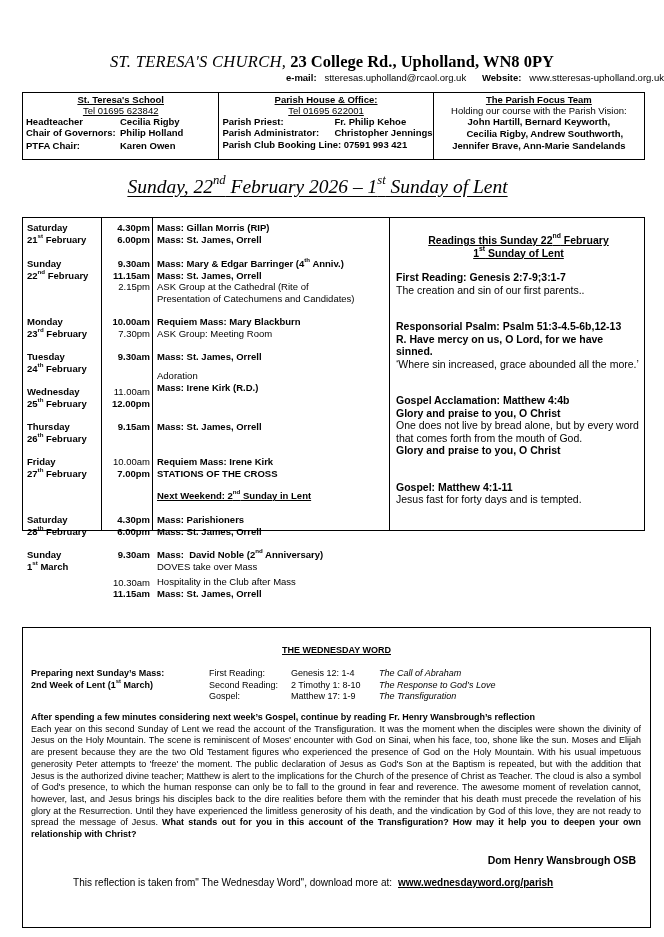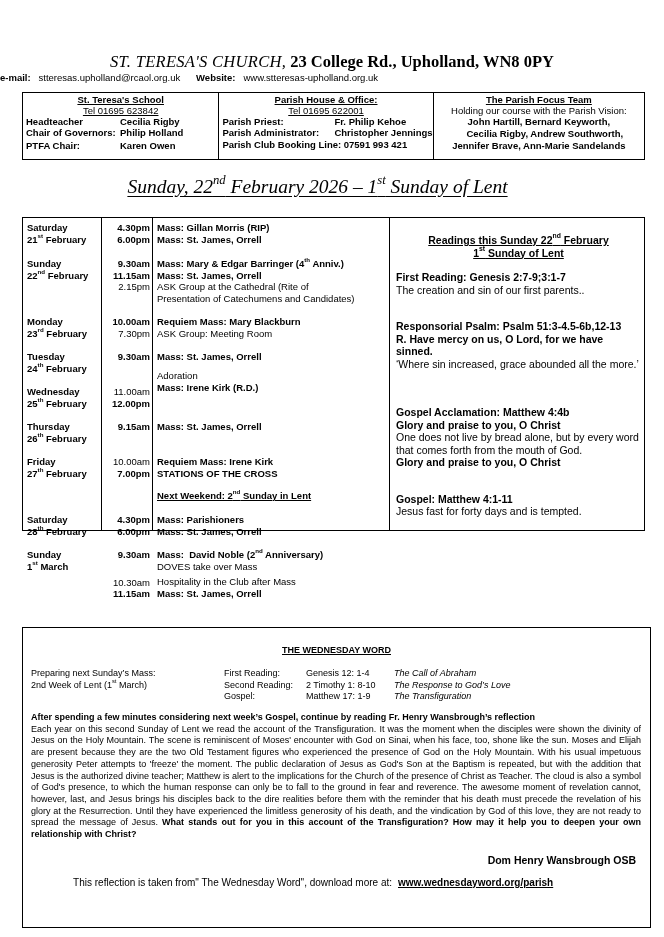--- a/index.html
+++ b/index.html
@@ -3,21 +3,21 @@
 <meta charset="utf-8">
 <style>
   * { box-sizing: border-box; margin: 0; padding: 0; }
   html, body { width: 664px; height: 937px; background: #ffffff; overflow: hidden; }
   body { position: relative; font-family: "Liberation Sans", sans-serif; color: #000; font-size: 10px; }
   sup { font-size: 0.65em; line-height: 0; position: relative; top: -0.15em; vertical-align: super; }
 
   .church-title { position: absolute; top: 52px; left: 0; width: 664px; text-align: center;
     font-family: "Liberation Serif", serif; font-size: 16.5px; font-weight: bold; }
   .church-title .italic { font-style: italic; font-weight: normal; letter-spacing: 0.3px; }
-  .contact-line { position: absolute; top: 72px; left: 0; width: 664px; text-align: left; font-size: 9.5px; }
+  .contact-line { position: absolute; top: 72px; left: 0; width: 664px; text-align: right; font-size: 9.5px; }
   .contact-line b { font-weight: bold; }
 
   .info-box { position: absolute; left: 22px; top: 92px; width: 623px; height: 68px; border: 1px solid #000; display: flex; }
   .info-col { position: relative; height: 100%; }
   .info-col + .info-col { border-left: 1px solid #000; }
   .col1 { width: 196px; } .col2 { width: 215px; } .col3 { width: 212px; }
   .info-head { text-align: center; font-size: 9.5px; font-weight: bold; text-decoration: underline; line-height: 11px; margin-top: 1px; }
   .info-tel { text-align: center; font-size: 9.5px; text-decoration: underline; line-height: 11px; }
   .kv { display: flex; font-size: 9.5px; font-weight: bold; line-height: 11px; padding-left: 3px; }
   .kv .k { width: 94px; } 
@@ -43,21 +43,21 @@
   .b { font-weight: bold; }
   .u { text-decoration: underline; }
 
   .readings { position: absolute; left: 6px; top: 0; width: 245px; font-size: 10.5px; line-height: 12.5px; }
   .read-head { text-align: center; font-weight: bold; text-decoration: underline; margin-top: 16px; }
 
   .ww-box { position: absolute; left: 22px; top: 627px; width: 629px; height: 301px; border: 1px solid #000; }
   .ww-title { position: absolute; top: 17px; left: 0; width: 100%; text-align: center; font-weight: bold; text-decoration: underline; font-size: 9px; }
   .prep { position: absolute; top: 40px; left: 8px; font-size: 9px; line-height: 11.5px; }
   .prep-row { display: flex; white-space: nowrap; }
-  .prep-row .a { width: 193px; font-weight: normal; }
+  .prep-row .a { width: 178px; font-weight: bold; }
   .prep-row .r { width: 82px; }
   .prep-row .s { width: 88px; }
   .prep-row .t { font-style: italic; }
   .reflection { position: absolute; top: 84px; left: 8px; width: 610px; font-size: 9px; line-height: 11.7px; text-align: justify; }
   .author { position: absolute; top: 226px; right: 14px; font-size: 10.5px; font-weight: bold; }
   .source { position: absolute; top: 248px; left: 8px; font-size: 10px; line-height: 13px; }
   .source .row { display: flex; }
   .source .lbl { width: 367px; text-align: right; padding-right: 6px; }
   .source a { color: #000; font-weight: bold; text-decoration: underline; }
 </style>
@@ -243,21 +243,21 @@
 
   <div class="sched-read" style="position:relative">
     <div class="readings">
       <div class="read-head"><span>Readings this Sunday 22</span><sup>nd</sup><span> February</span></div>
       <div class="read-head" style="margin-top:0"><span>1</span><sup>st</sup><span> Sunday of Lent</span></div>
       <div class="b" style="margin-top:12px">First Reading: Genesis 2:7-9;3:1-7</div>
       <div>The creation and sin of our first parents..</div>
       <div class="b" style="margin-top:24px">Responsorial Psalm: Psalm 51:3-4.5-6b,12-13</div>
       <div class="b">R. Have mercy on us, O Lord, for we have sinned.</div>
       <div>‘Where sin increased, grace abounded all the more.’</div>
-      <div class="b" style="margin-top:36px">Gospel Acclamation: Matthew 4:4b</div>
+      <div class="b" style="margin-top:24px">Gospel Acclamation: Matthew 4:4b</div>
       <div class="b">Glory and praise to you, O Christ</div>
       <div>One does not live by bread alone, but by every word that comes forth from the mouth of God.</div>
       <div class="b">Glory and praise to you, O Christ</div>
       <div class="b" style="margin-top:24px">Gospel:  Matthew 4:1-11</div>
       <div>Jesus fast for forty days and is tempted.</div>
     </div>
   </div>
 </div>
 
 <div class="ww-box">

